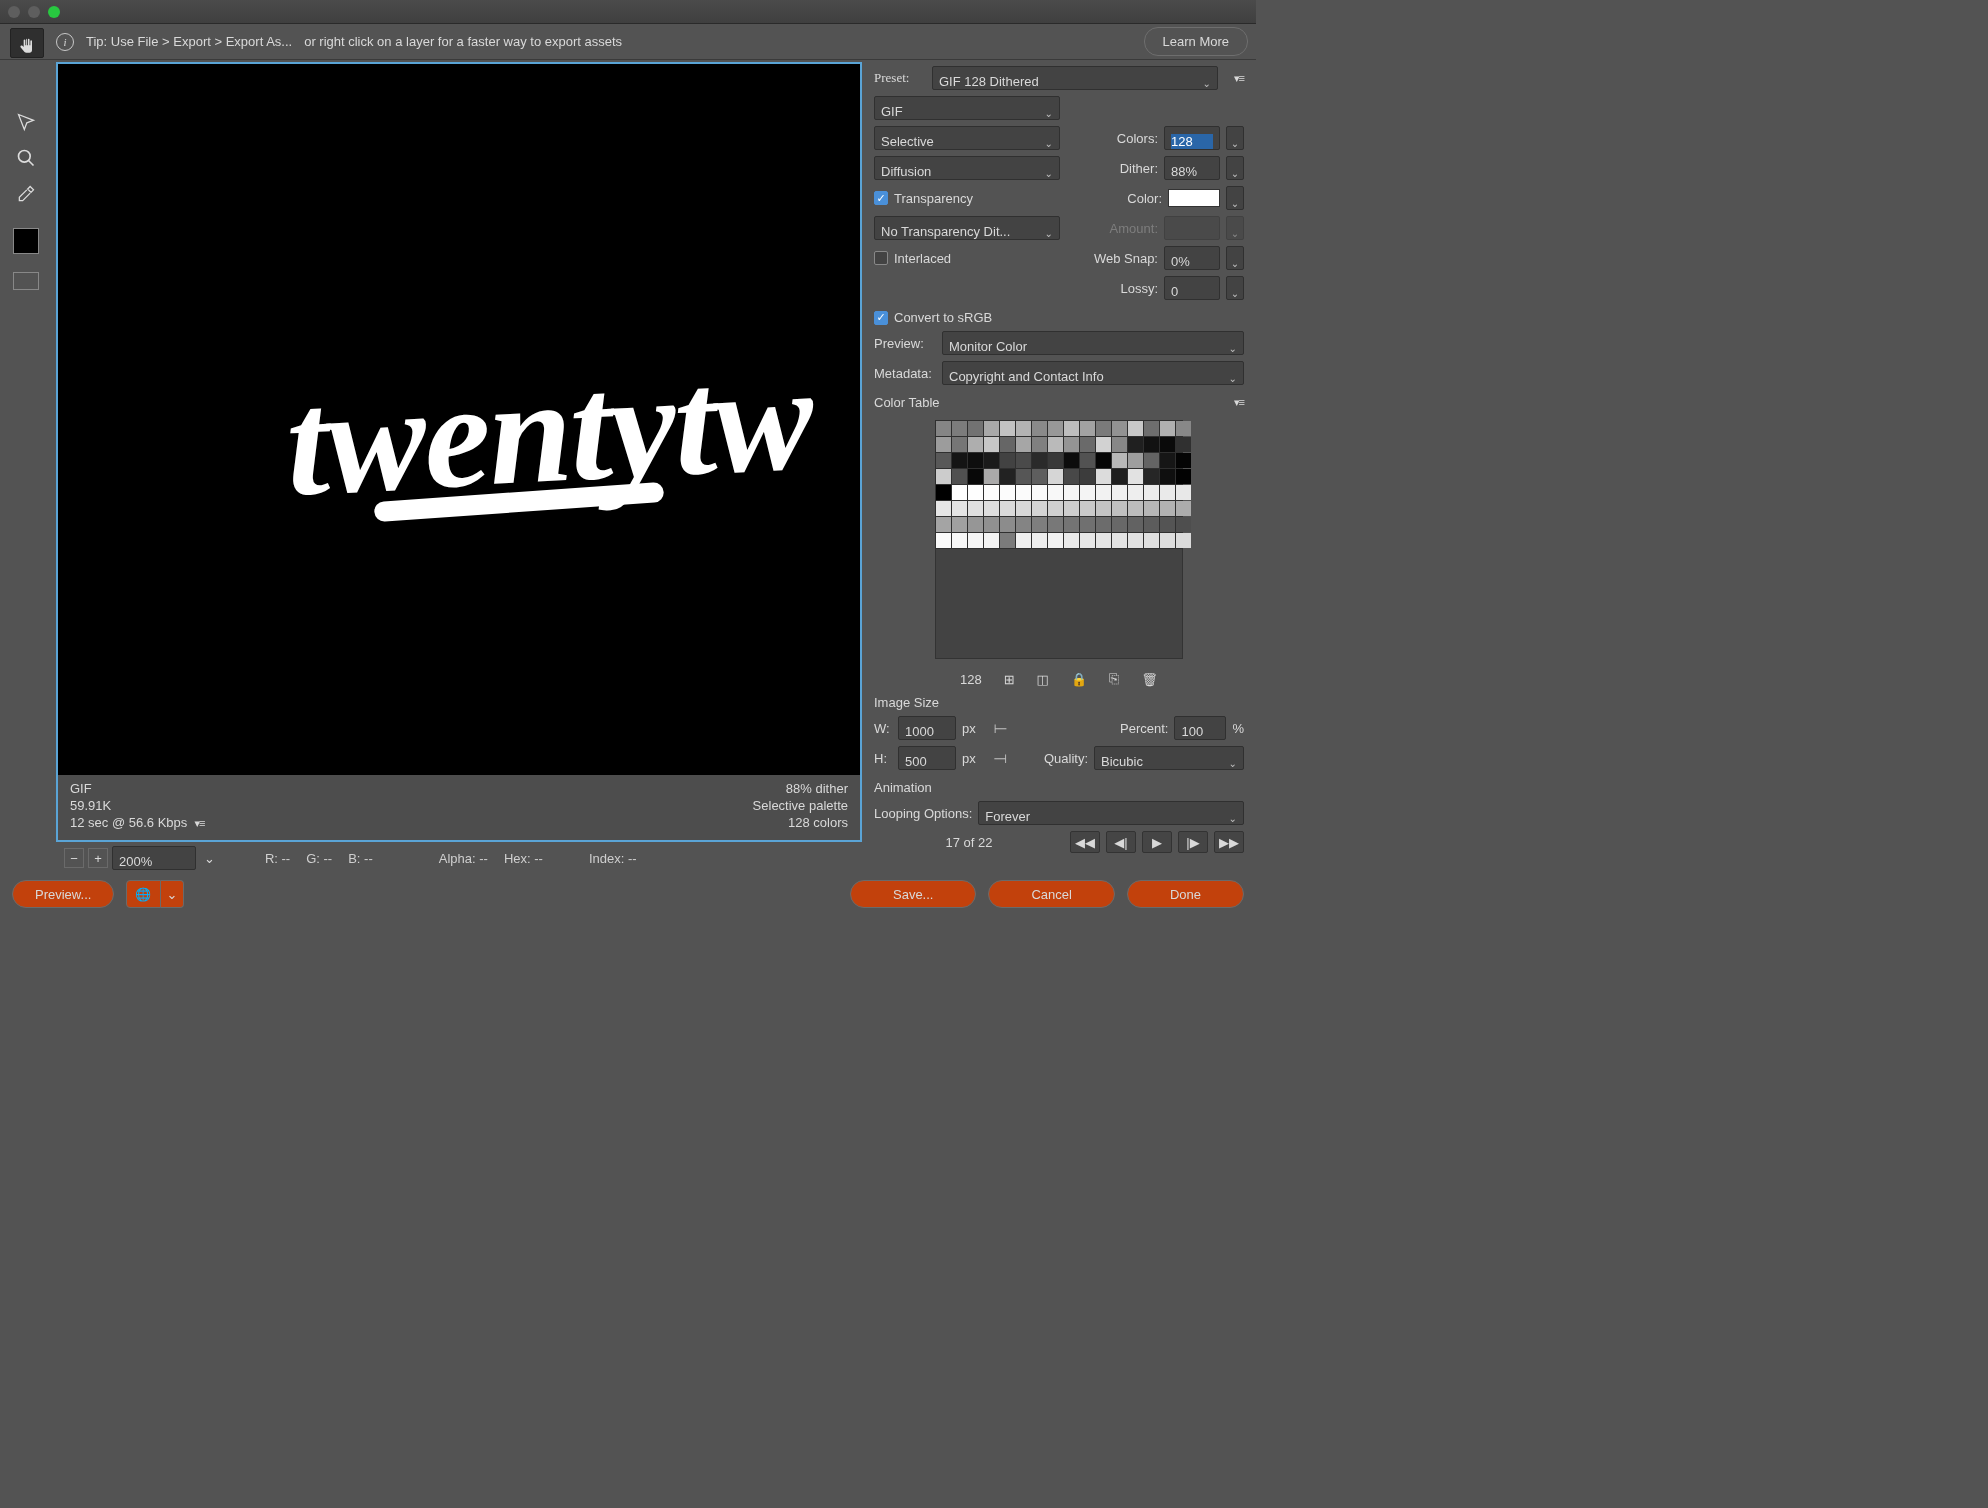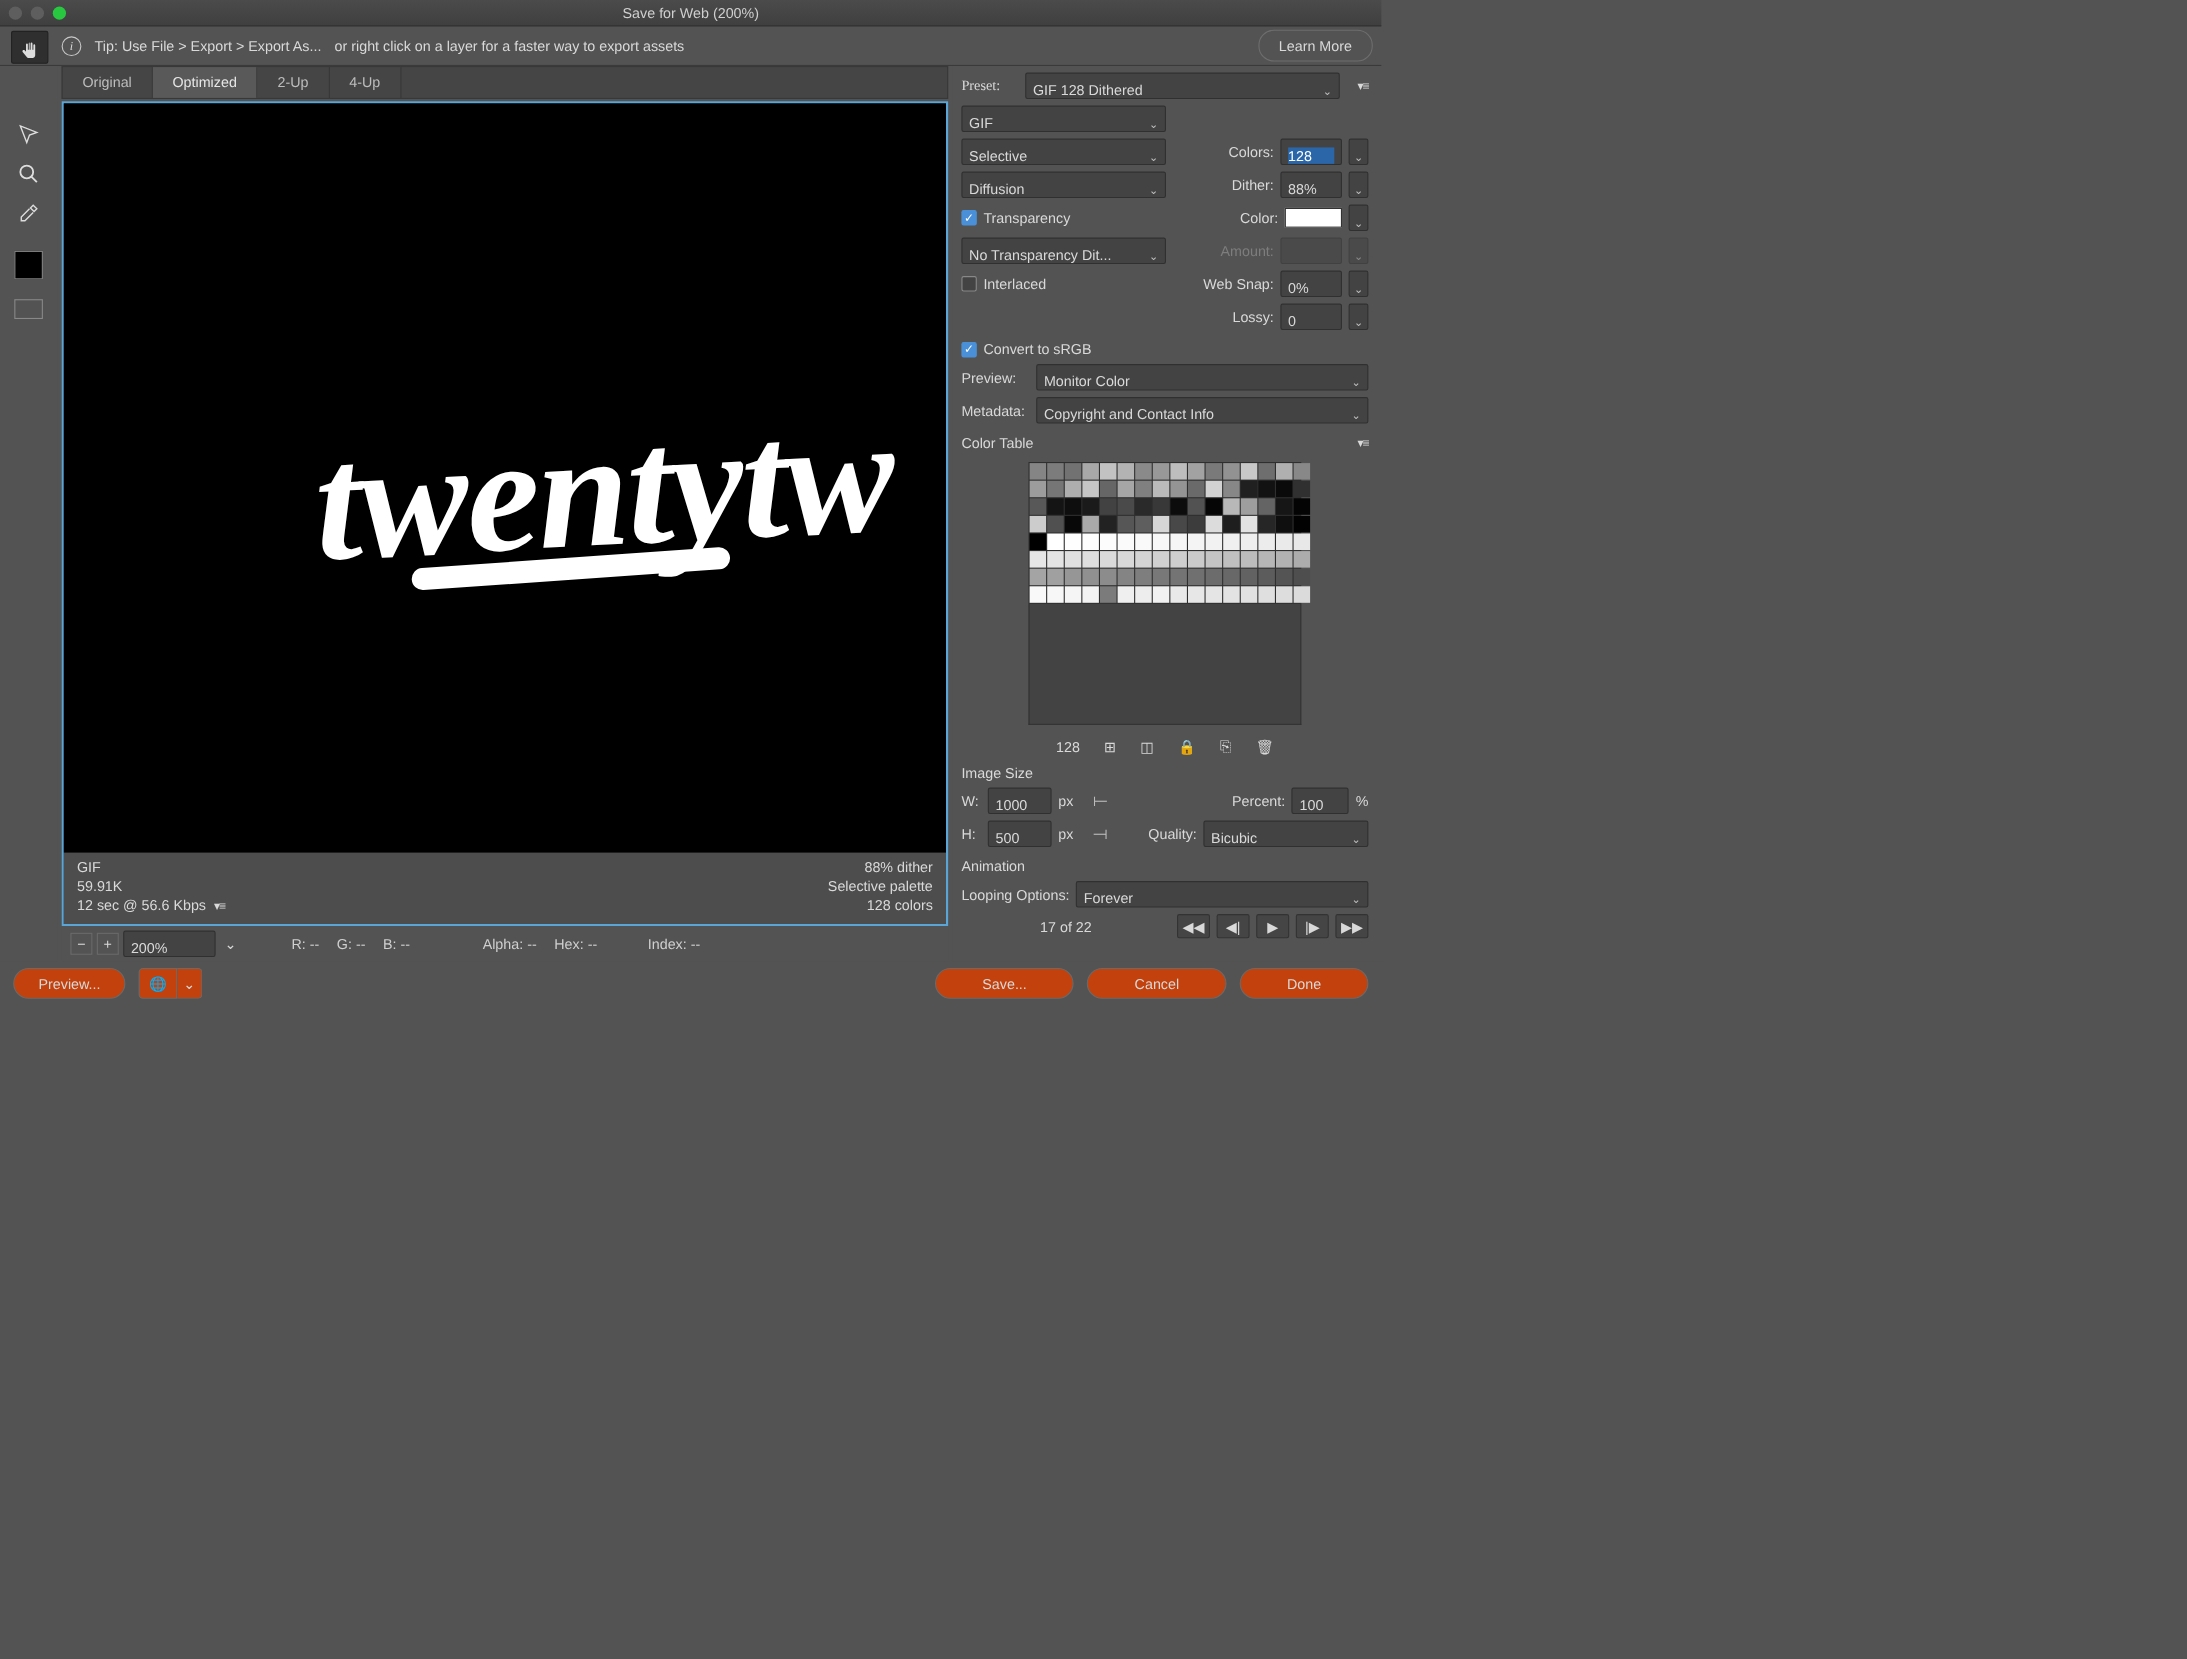--- a/index.html
+++ b/index.html
@@ -63,21 +63,20 @@
 </style>
 </head>
 <body>
 
 <div class="titlebar">
   <div class="traffic">
     <div class="tl red"></div>
     <div class="tl yel"></div>
     <div class="tl grn"></div>
   </div>
-  <div class="title">Save for Web (200%)</div>
 </div>
 
 <div class="tipbar">
   <span class="info-icon">i</span>
   <span>Tip: Use File &gt; Export &gt; Export As...</span>
   <span>or right click on a layer for a faster way to export assets</span>
   <div class="learn"><span>Learn More</span></div>
 </div>
 
 <div style="position:absolute; top:28px; left:10px;">
@@ -106,26 +105,20 @@
     <div class="tool">
       <svg width="20" height="20" viewBox="0 0 24 24" fill="none" stroke="#ddd" stroke-width="1.5">
           <path d="M17 3l4 4-3 3-4-4zM13 7L4 16v4h4l9-9"></path>
         </svg>
     </div>
     <div class="swatch"></div>
     <div class="togslice"></div>
   </div>
 
   <div class="center">
-    <div class="tabs">
-      <div class="tab">Original</div>
-      <div class="tab act">Optimized</div>
-      <div class="tab">2-Up</div>
-      <div class="tab">4-Up</div>
-    </div>
     <div class="canvaswrap">
       <div class="canvas">
         <div class="logo">twentytw</div>
         <div class="logo-underline"></div>
       </div>
       <div class="infobar">
         <div class="col">
           <span>GIF</span>
           <span>59.91K</span>
           <span><span>12 sec @ 56.6 Kbps</span>&nbsp;&nbsp;<span class="menuicon">▾≡</span></span>

